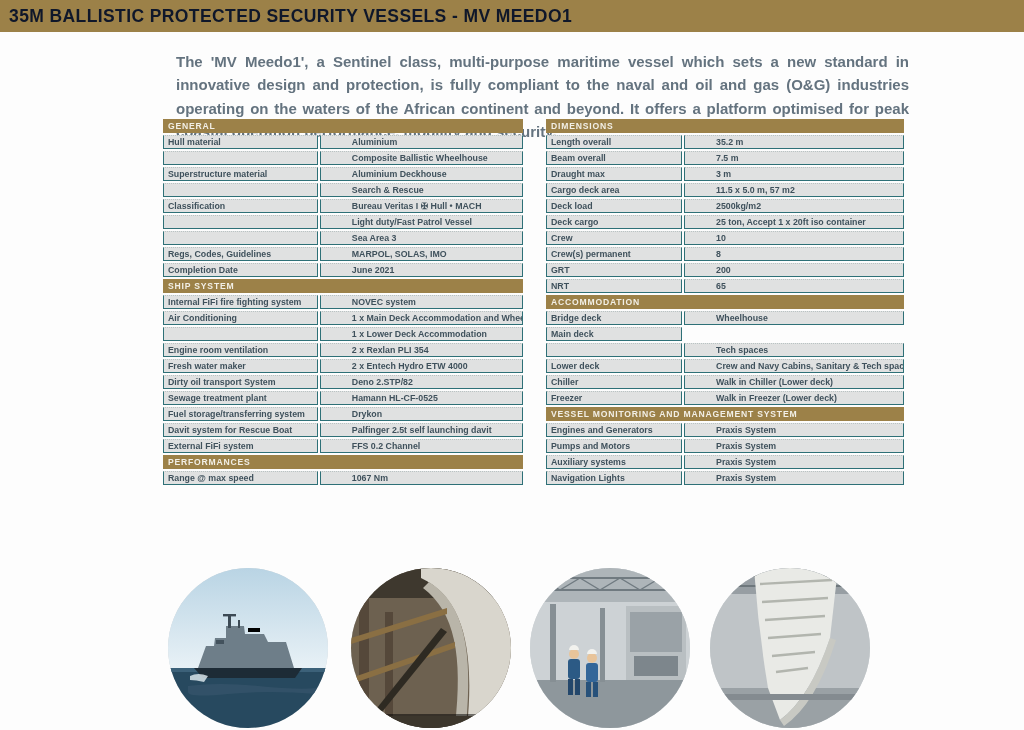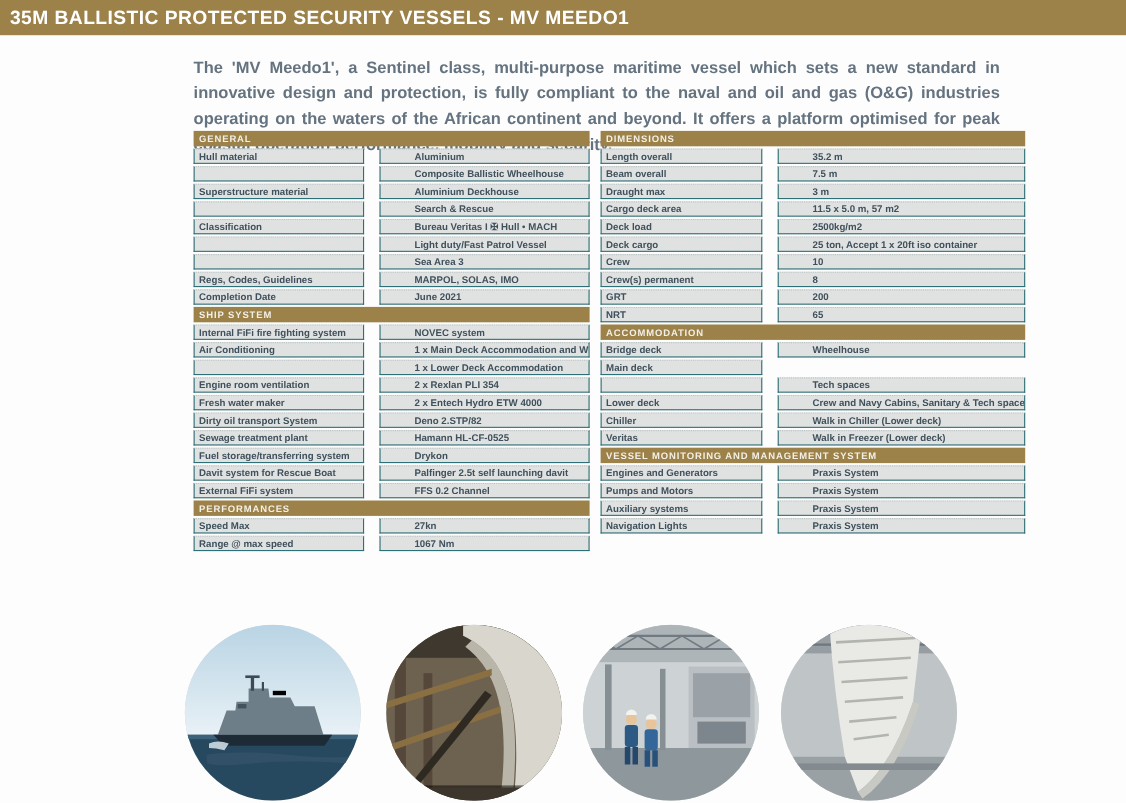--- a/index.html
+++ b/index.html
@@ -8,43 +8,43 @@
     background:#fdfdfd;
     font-family:"Liberation Sans", sans-serif;
   }
   
   .titlebar{
     position:absolute;left:0;top:0;width:1024px;height:32px;
     background:var(--gold,#9c8148);
     display:flex;align-items:center;
   }
   .titlebar h1{
-    margin:0 0 0 9px;color:#ffffff;font-size:17.5px;font-weight:800;
+    margin:0 0 0 9px;color:#0f172a;font-size:17.5px;font-weight:800;
     letter-spacing:.4px;white-space:nowrap;
   }
   
   .intro{
     position:absolute;left:176px;top:50px;width:733px;
     color:#68playerx;
   }
   .intro p{
     margin:0;font-size:15px;line-height:1.55;font-weight:700;
     color:#64737f;text-align:justify;
   }
   
   .speccol{position:absolute;top:119px;width:360px;}
-  .col-left{left:176px;}
-  .col-right{left:546px;width:386px;}
+  .col-left{left:163px;}
+  .col-right{left:546px;width:358px;}
   .section{margin:0 0 2px 0;}
   .sec-header{
     height:14px;line-height:14px;background:var(--gold,#9c8148);
     color:#f2efe6;font-size:8.6px;font-weight:700;letter-spacing:.8px;
     text-transform:uppercase;padding-left:5px;
   }
-  .row{display:flex;gap:14px;margin-top:2px;justify-content:space-between;}
+  .row{display:flex;gap:2px;margin-top:2px;justify-content:space-between;}
   .cell{
     box-sizing:border-box;height:14px;line-height:12px;
     background:#e0e1e1;color:#3f515c;font-size:8.8px;font-weight:600;
     padding:0 0 0 4px;white-space:nowrap;overflow:hidden;
     border:1px solid var(--teal,#2e7077);
     border-top:1px dotted #b9c3c3;
   }
   .cell.label{width:43%;flex:none;}
   .cell.value{flex:1;padding-left:31px;}
   .col-right .cell.label{width:38%;}
@@ -146,24 +146,20 @@
         <div class="cell value">Palfinger 2.5t  self launching davit</div>
       </div>
       <div class="row">
         <div class="cell label">External FiFi system</div>
         <div class="cell value">FFS 0.2 Channel</div>
       </div>
     </div>
     <div class="section">
       <div class="sec-header">PERFORMANCES</div>
       <div class="row">
-        <div class="cell label">Speed Max</div>
-        <div class="cell value">27kn</div>
-      </div>
-      <div class="row">
         <div class="cell label">Range @ max speed</div>
         <div class="cell value">1067 Nm</div>
       </div>
     </div>
   </div>
 <div class="speccol col-right">
     <div class="section">
       <div class="sec-header">DIMENSIONS</div>
       <div class="row">
         <div class="cell label">Length overall</div>
@@ -221,21 +217,21 @@
       </div>
       <div class="row">
         <div class="cell label">Lower deck</div>
         <div class="cell value">Crew and Navy Cabins, Sanitary &amp; Tech spaces</div>
       </div>
       <div class="row">
         <div class="cell label">Chiller</div>
         <div class="cell value">Walk in Chiller (Lower deck)</div>
       </div>
       <div class="row">
-        <div class="cell label">Veritas</div>
+        <div class="cell label">Freezer</div>
         <div class="cell value">Walk in  Freezer (Lower deck)</div>
       </div>
     </div>
     <div class="section">
       <div class="sec-header">VESSEL MONITORING AND MANAGEMENT SYSTEM</div>
       <div class="row">
         <div class="cell label">Engines and Generators</div>
         <div class="cell value">Praxis System</div>
       </div>
       <div class="row">

